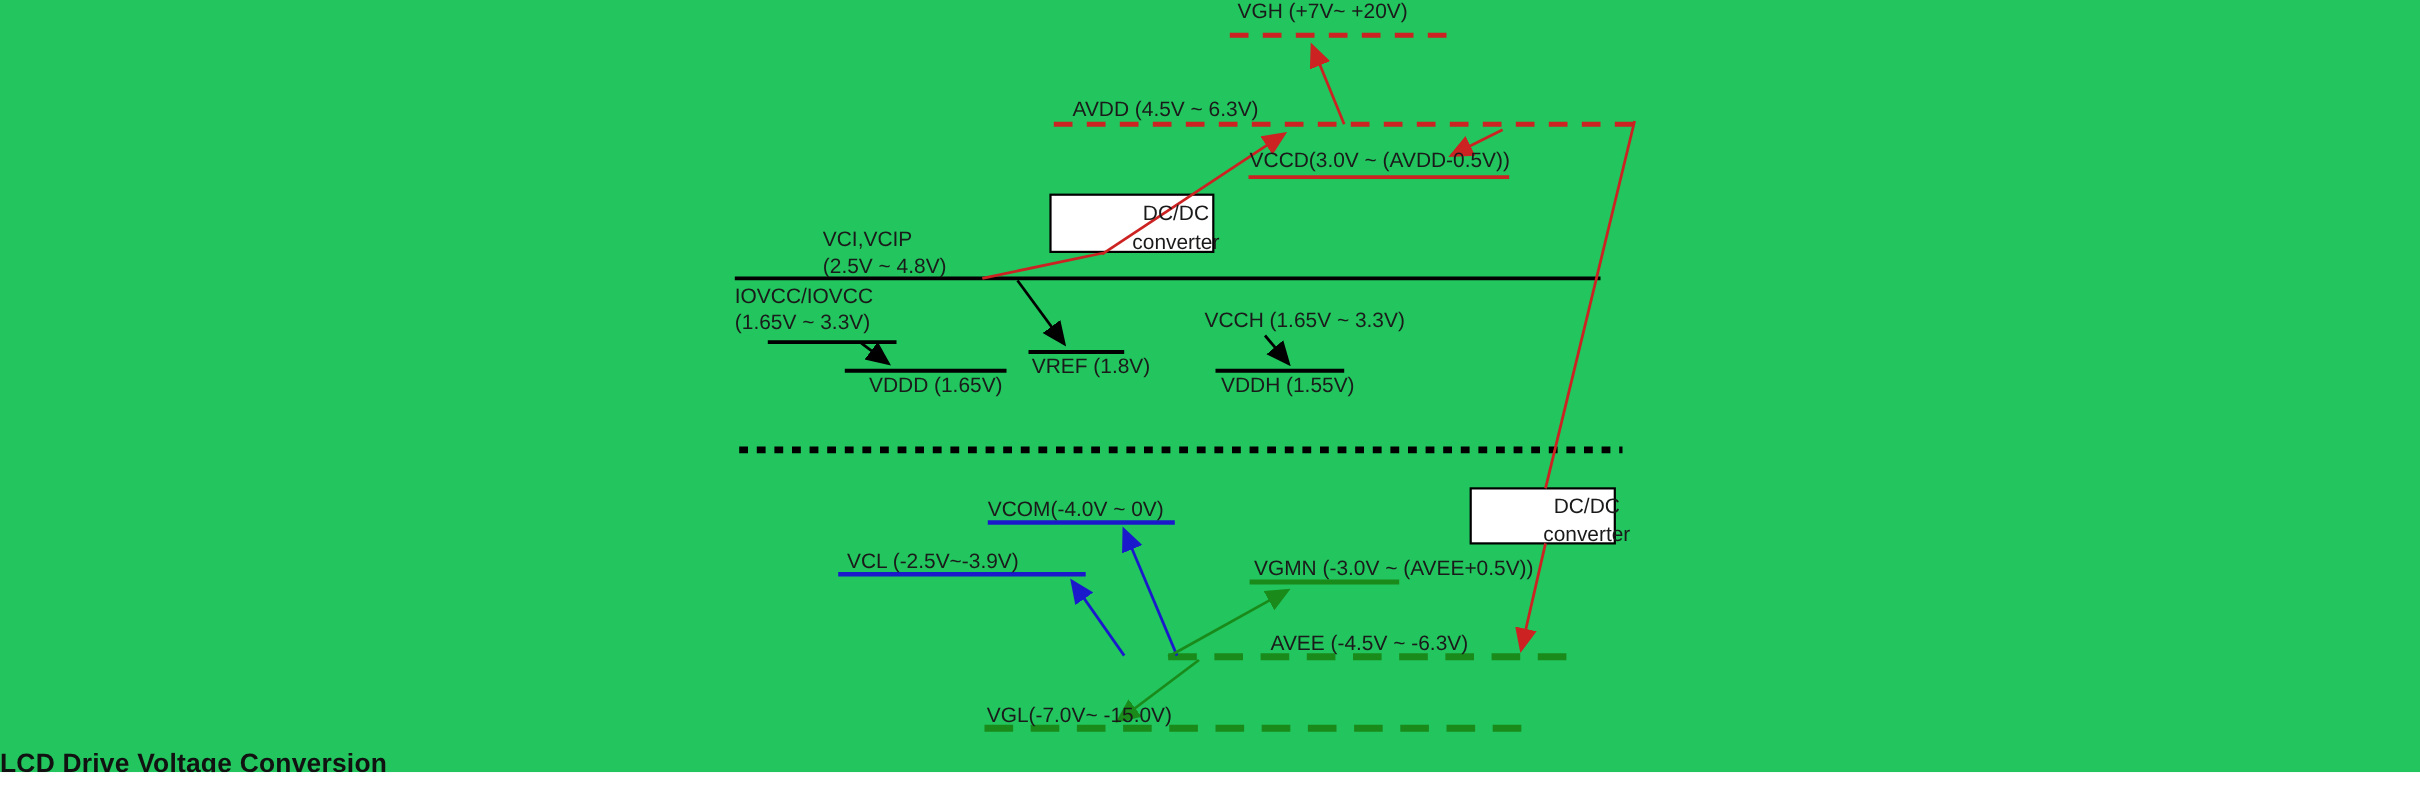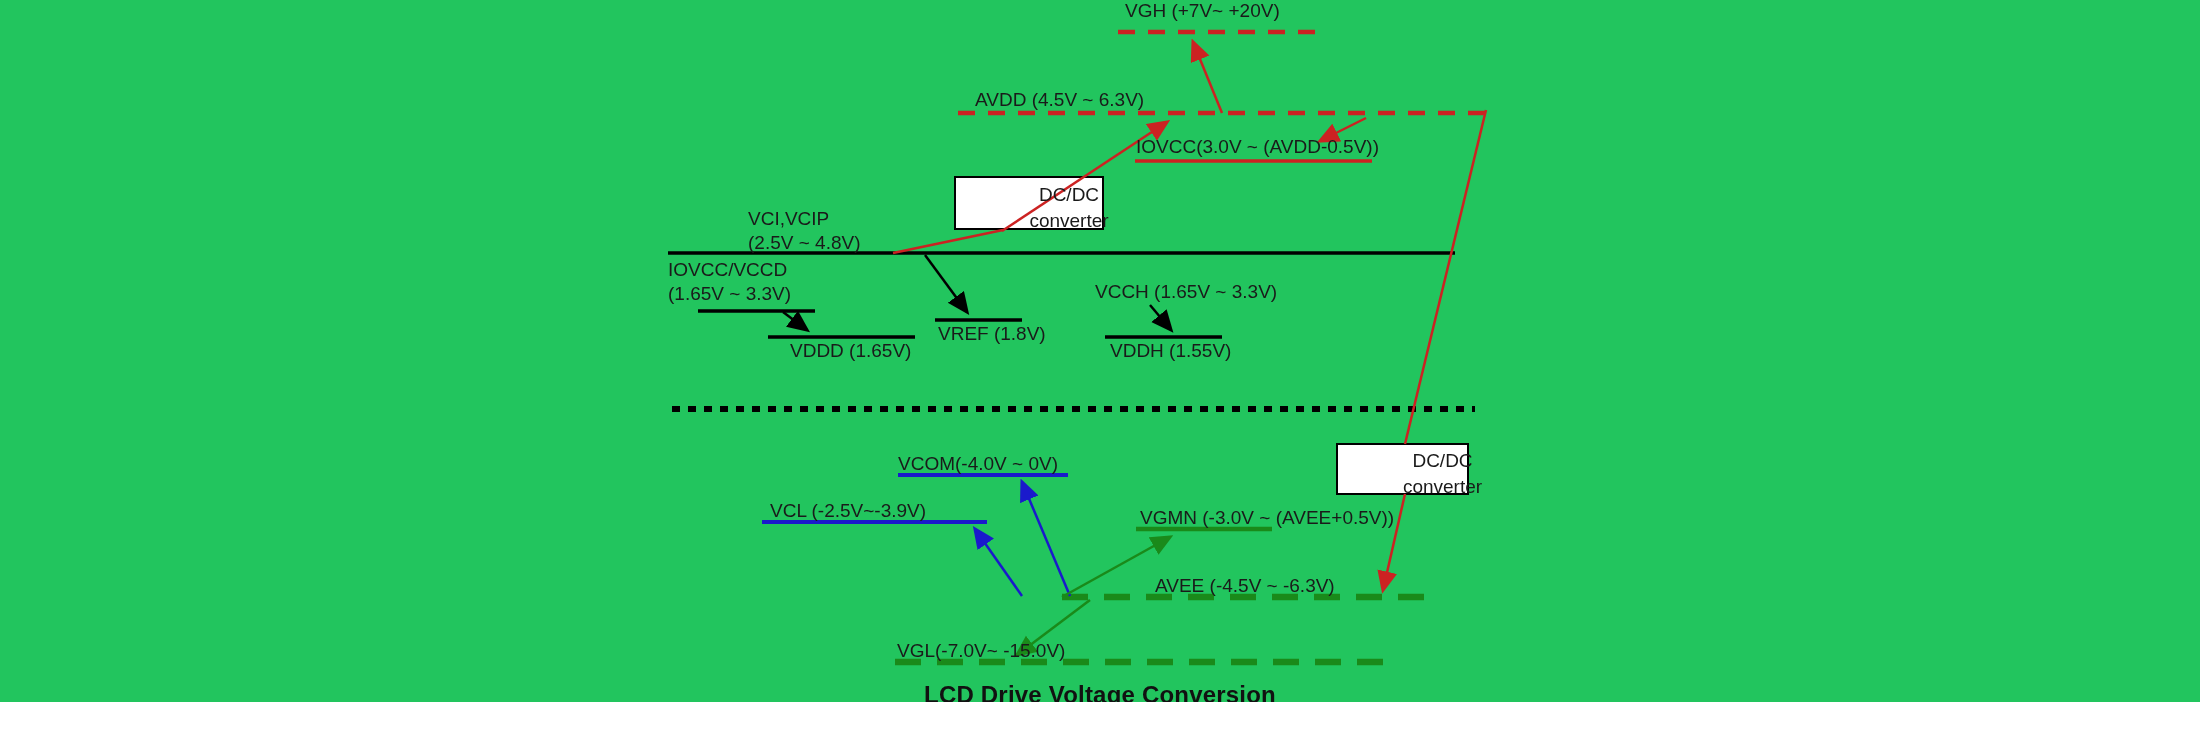--- a/index.html
+++ b/index.html
@@ -41,21 +41,20 @@
     text-align: center;
     white-space: nowrap;
     line-height: 1.35;
     padding-left: 40px;
   }
   #diagram-title {
     position: absolute;
     left: 0;
     top: 681px;
     width: 2200px;
-    text-align: center;
     font-family: "Liberation Sans", sans-serif;
     font-size: 24px;
     font-weight: bold;
     color: #111111;
     letter-spacing: 0.2px;
   }
 </style>
 </head>
 <body>
 
@@ -133,28 +132,28 @@
     <line x1="1062" y1="597" x2="1170" y2="537" stroke="#1a8a1a" stroke-width="2.5" marker-end="url(#arrow-green)"></line>
 
     <line x1="1090" y1="600" x2="1017" y2="655" stroke="#1a8a1a" stroke-width="2.5" marker-end="url(#arrow-green)"></line>
 
   </svg>
 
   <div class="lbl" style="left:1125px; top:0px;">VGH (+7V~ +20V)</div>
 
   <div class="lbl" style="left:975px; top:89px;">AVDD (4.5V ~ 6.3V)</div>
 
-  <div class="lbl" style="left:1136px; top:136px;">IOVCC(3.0V ~ (AVDD-0.5V))</div>
+  <div class="lbl" style="left:1136px; top:136px;">VCCD(3.0V ~ (AVDD-0.5V))</div>
 
   <div class="lbl two-line" style="left:748px; top:207px;">
     <span>VCI,VCIP</span><br>
     <span>(2.5V ~ 4.8V)</span>
   </div>
 
-  <div class="lbl" style="left:668px; top:259px;">IOVCC/VCCD</div>
+  <div class="lbl" style="left:668px; top:259px;">IOVCC/IOVCC</div>
   <div class="lbl" style="left:668px; top:283px;">(1.65V ~ 3.3V)</div>
 
   <div class="lbl" style="left:790px; top:340px;">VDDD (1.65V)</div>
 
   <div class="lbl" style="left:938px; top:323px;">VREF (1.8V)</div>
 
   <div class="lbl" style="left:1095px; top:281px;">VCCH (1.65V ~ 3.3V)</div>
 
   <div class="lbl" style="left:1110px; top:340px;">VDDH (1.55V)</div>
 

